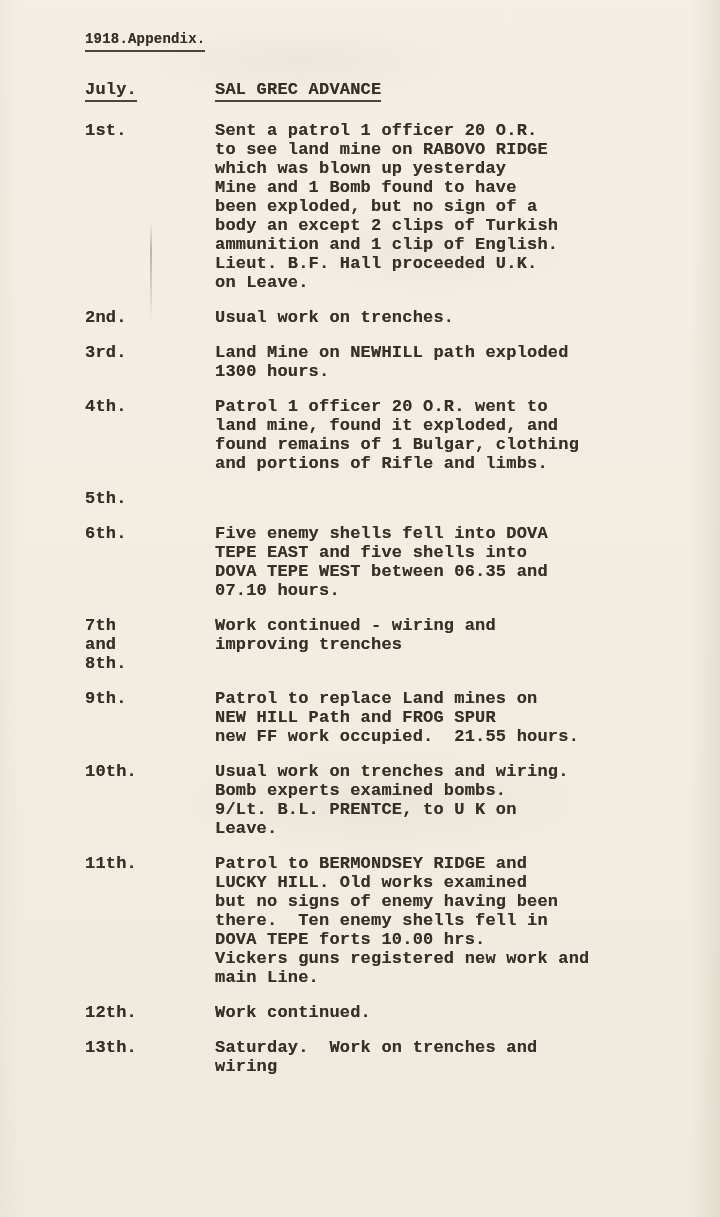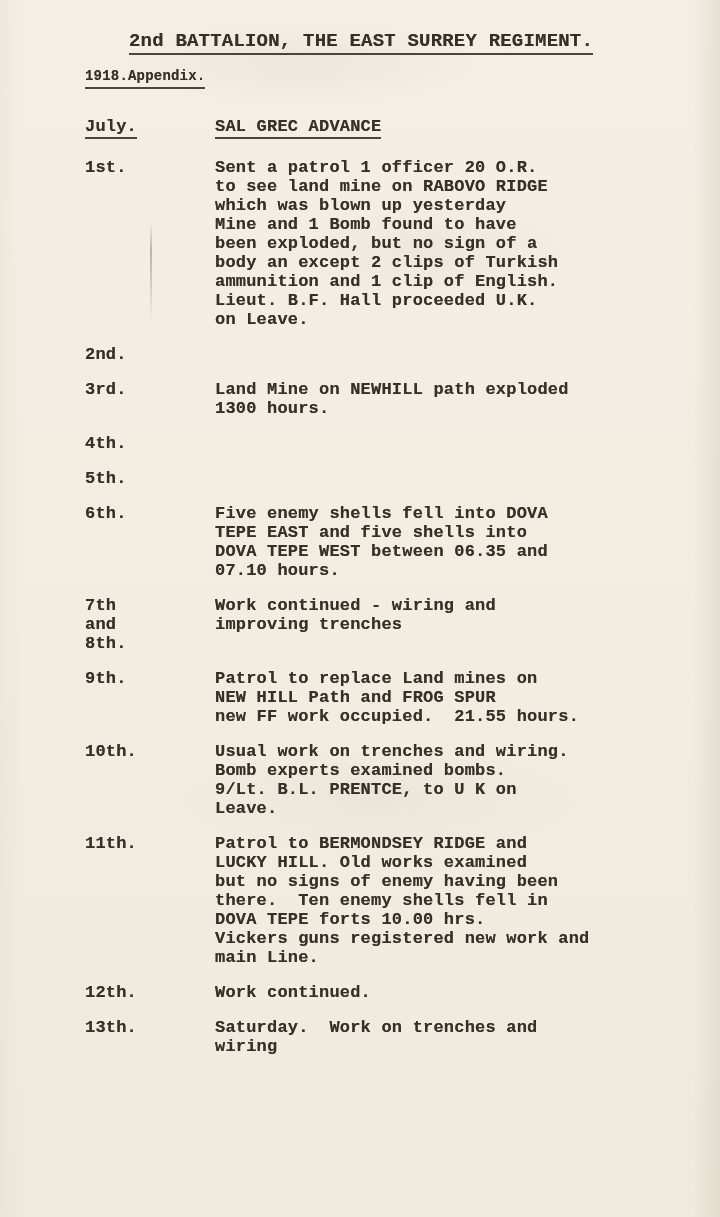--- a/index.html
+++ b/index.html
@@ -85,21 +85,20 @@
     flex:1;
     white-space:pre-wrap;
   }
 </style>
 </head>
 <body>
 
 <div class="page typewriter">
   <div class="crease"></div>
 
-  <div class="title u">2nd BATTALION, THE EAST SURREY REGIMENT.</div>
 
   <div class="row-year">
     <span class="u">1918.</span>
     <span class="u">Appendix.</span>
   </div>
 
   <div class="row-month">
     <span class="month-cell">
       <span class="u">July.</span>
     </span>
@@ -115,30 +114,35 @@
 Mine and 1 Bomb found to have
 been exploded, but no sign of a
 body an except 2 clips of Turkish
 ammunition and 1 clip of English.
 Lieut. B.F. Hall proceeded U.K.
 on Leave.</div>
   </div>
 
   <div class="entry">
     <div class="day">2nd.</div>
+    <div class="text">Usual work on trenches.</div>
   </div>
 
   <div class="entry">
     <div class="day">3rd.</div>
     <div class="text">Land Mine on NEWHILL path exploded
 1300 hours.</div>
   </div>
 
   <div class="entry">
     <div class="day">4th.</div>
+    <div class="text">Patrol 1 officer 20 O.R. went to
+land mine, found it exploded, and
+found remains of 1 Bulgar, clothing
+and portions of Rifle and limbs.</div>
   </div>
 
   <div class="entry">
     <div class="day">5th.</div>
   </div>
 
   <div class="entry">
     <div class="day">6th.</div>
     <div class="text">Five enemy shells fell into DOVA
 TEPE EAST and five shells into

